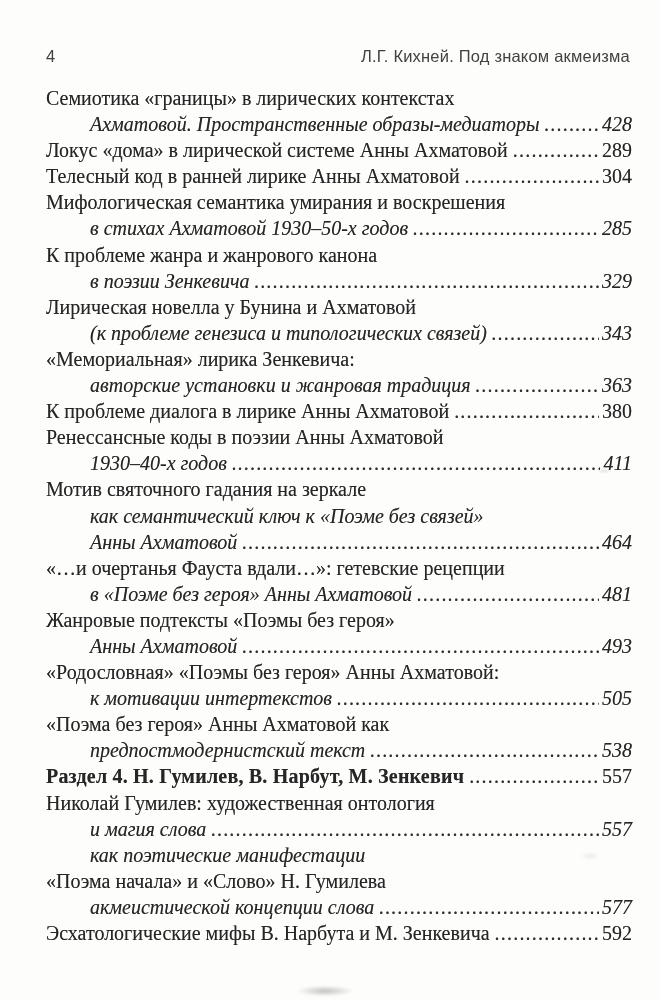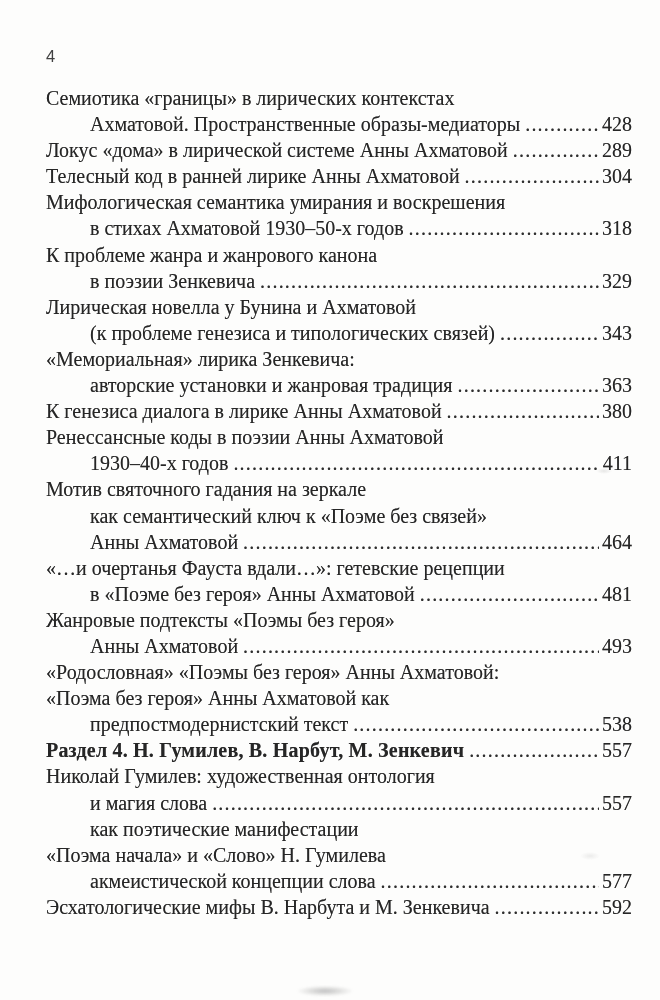--- a/index.html
+++ b/index.html
@@ -36,21 +36,21 @@
     font-size: 20px;
     line-height: 26.1px;
     text-shadow: 0 0 0.5px rgba(30,30,30,0.45);
   }
   .row {
     display: flex;
     align-items: baseline;
     height: 26.1px;
     white-space: nowrap;
   }
-  .row.indent { padding-left: 44px; }
+  .row.indent { padding-left: 44px; font-style: italic; }
   .row.bold .t { font-weight: bold; letter-spacing: 0.2px; }
   .t { flex: 0 0 auto; }
   .leader {
     flex: 1 1 0;
     min-width: 0;
     overflow: hidden;
     margin: 0 3px 0 5px;
     color: #2e2e2e;
   }
   .leader::after {
@@ -82,20 +82,21 @@
     filter: blur(0.5px);
   }
 </style>
 </head>
 <body>
 
 <div class="page">
 
   <header class="running-head">
     <span>4</span>
+    <span>Л.Г. Кихней. Под знаком акмеизма</span>
   </header>
 
   <main class="toc" id="toc">
       <div class="row">
     <span class="t">Семиотика «границы» в лирических контекстах</span>
 
   </div>
       <div class="row indent">
     <span class="t">Ахматовой. Пространственные образы-медиаторы</span>
     <span class="leader"></span>
@@ -111,21 +112,21 @@
     <span class="leader"></span>
     <span class="pg">304</span>
   </div>
       <div class="row">
     <span class="t">Мифологическая семантика умирания и воскрешения</span>
 
   </div>
       <div class="row indent">
     <span class="t">в стихах Ахматовой 1930–50-х годов</span>
     <span class="leader"></span>
-    <span class="pg">318</span>
+    <span class="pg">285</span>
   </div>
       <div class="row">
     <span class="t">К проблеме жанра и жанрового канона</span>
 
   </div>
       <div class="row indent">
     <span class="t">в поэзии Зенкевича</span>
     <span class="leader"></span>
     <span class="pg">329</span>
   </div>
@@ -141,21 +142,21 @@
       <div class="row">
     <span class="t">«Мемориальная» лирика Зенкевича:</span>
 
   </div>
       <div class="row indent">
     <span class="t">авторские установки и жанровая традиция</span>
     <span class="leader"></span>
     <span class="pg">363</span>
   </div>
       <div class="row">
-    <span class="t">К генезиса диалога в лирике Анны Ахматовой</span>
+    <span class="t">К проблеме диалога в лирике Анны Ахматовой</span>
     <span class="leader"></span>
     <span class="pg">380</span>
   </div>
       <div class="row">
     <span class="t">Ренессансные коды в поэзии Анны Ахматовой</span>
 
   </div>
       <div class="row indent">
     <span class="t">1930–40-х годов</span>
     <span class="leader"></span>
@@ -188,20 +189,25 @@
 
   </div>
       <div class="row indent">
     <span class="t">Анны Ахматовой</span>
     <span class="leader"></span>
     <span class="pg">493</span>
   </div>
       <div class="row">
     <span class="t">«Родословная» «Поэмы без героя» Анны Ахматовой:</span>
 
+  </div>
+      <div class="row indent">
+    <span class="t">к мотивации интертекстов</span>
+    <span class="leader"></span>
+    <span class="pg">505</span>
   </div>
       <div class="row">
     <span class="t">«Поэма без героя» Анны Ахматовой как</span>
 
   </div>
       <div class="row indent">
     <span class="t">предпостмодернистский текст</span>
     <span class="leader"></span>
     <span class="pg">538</span>
   </div>

